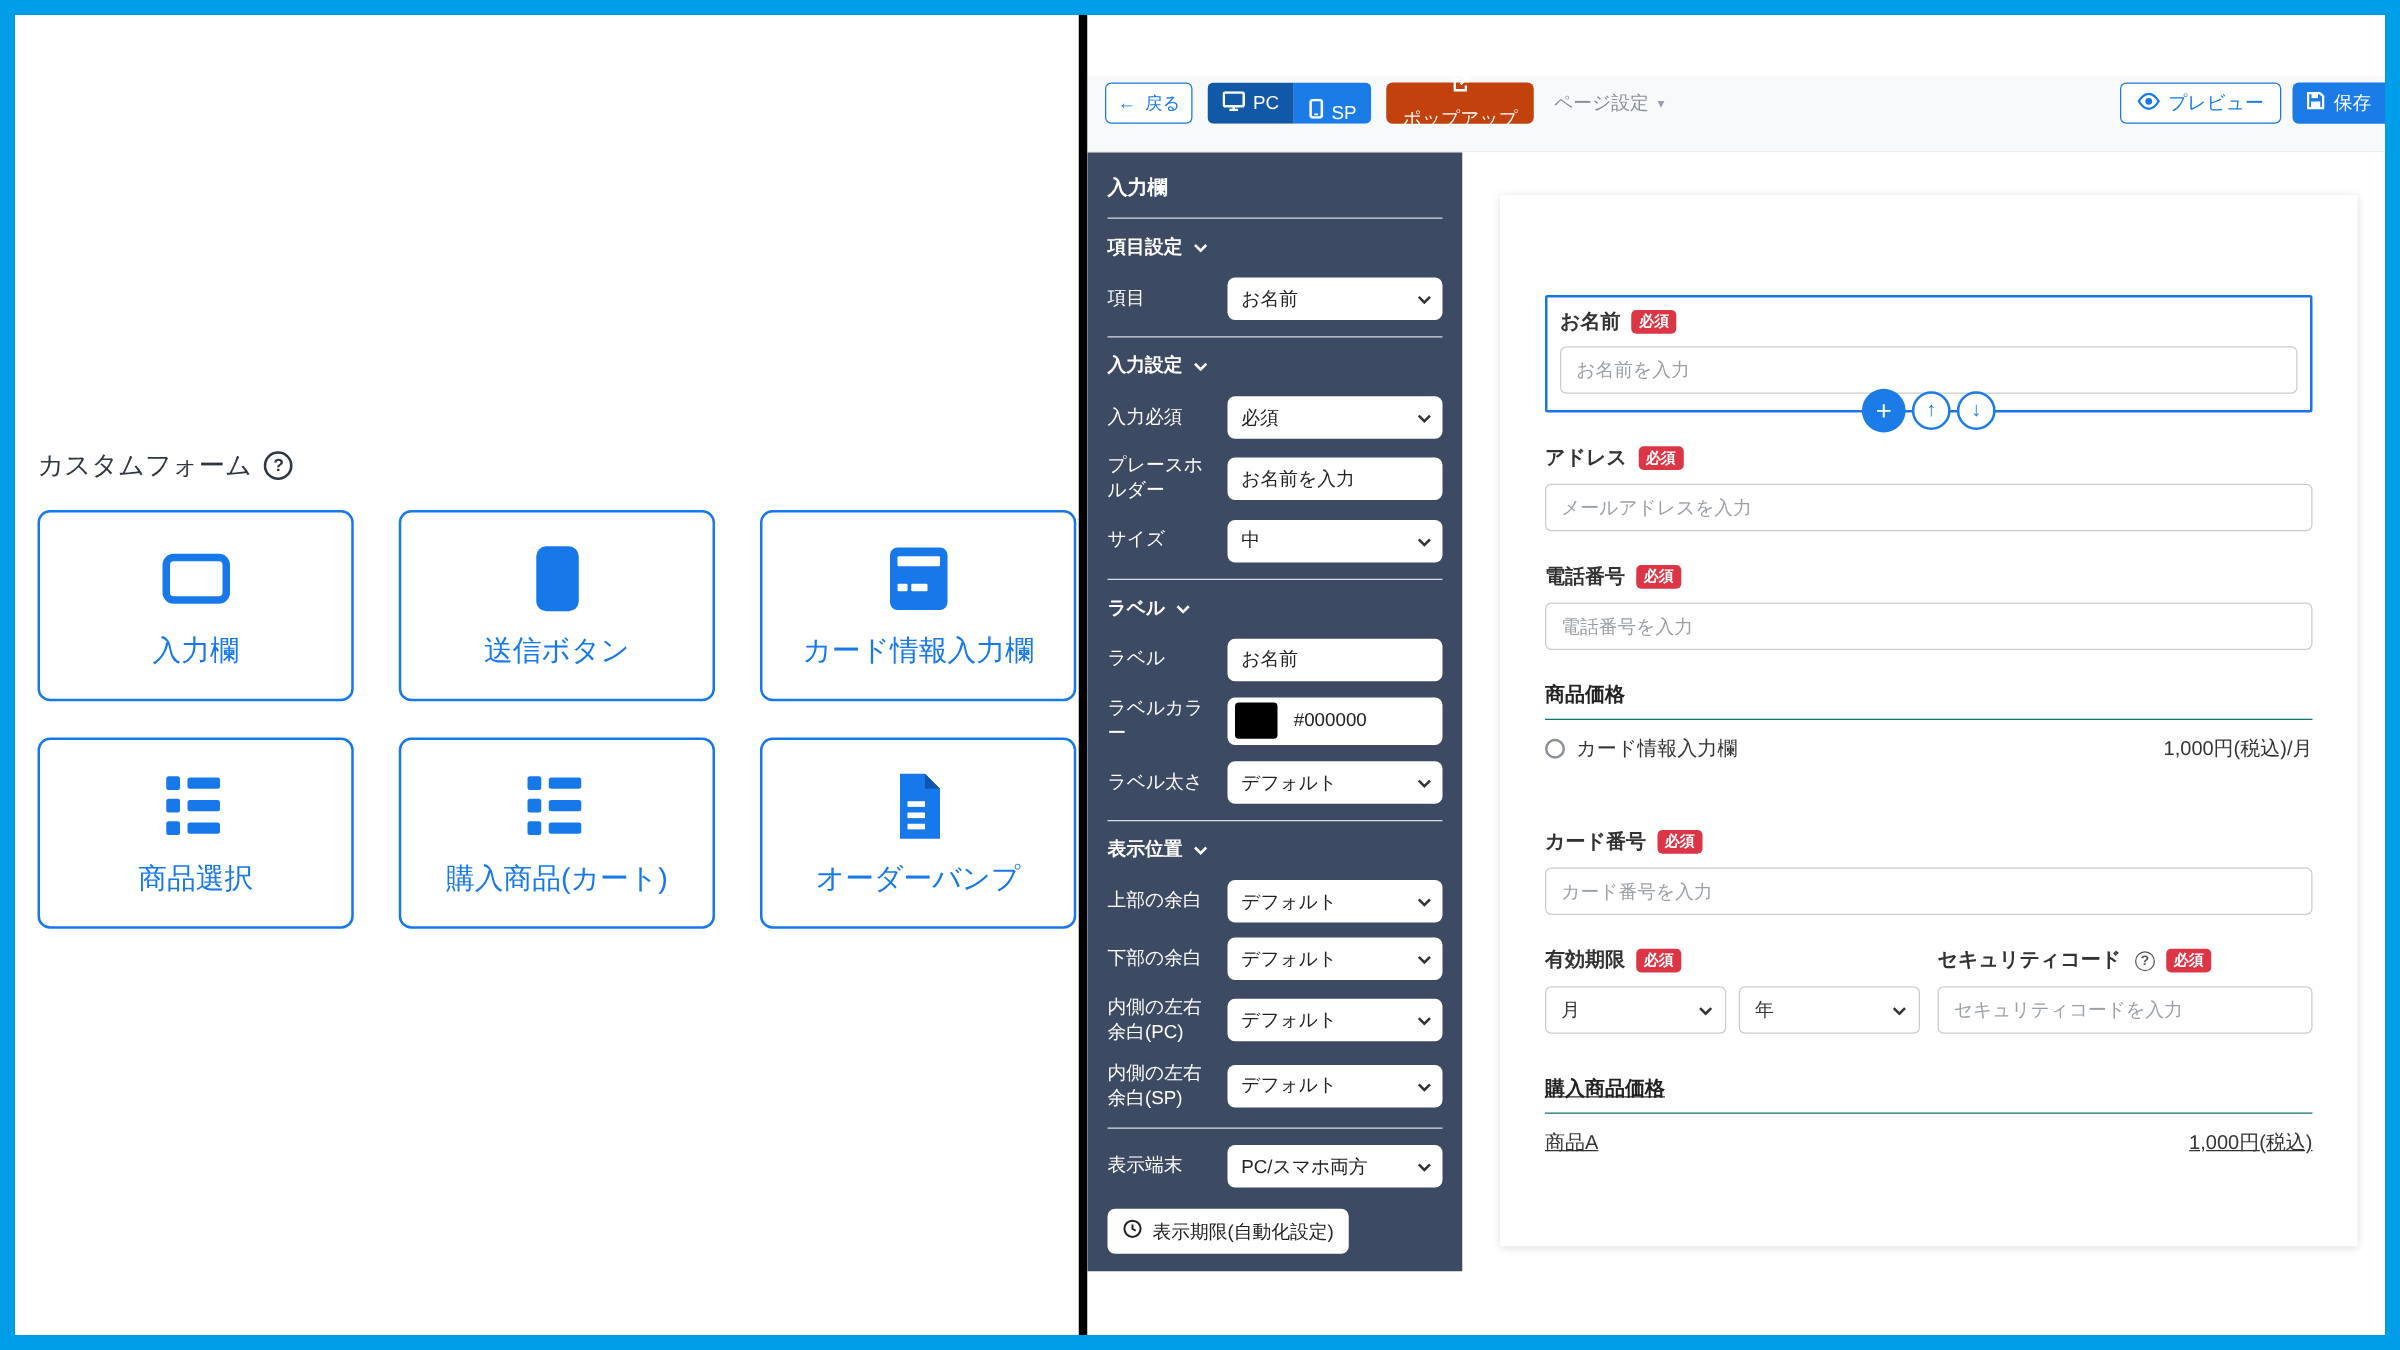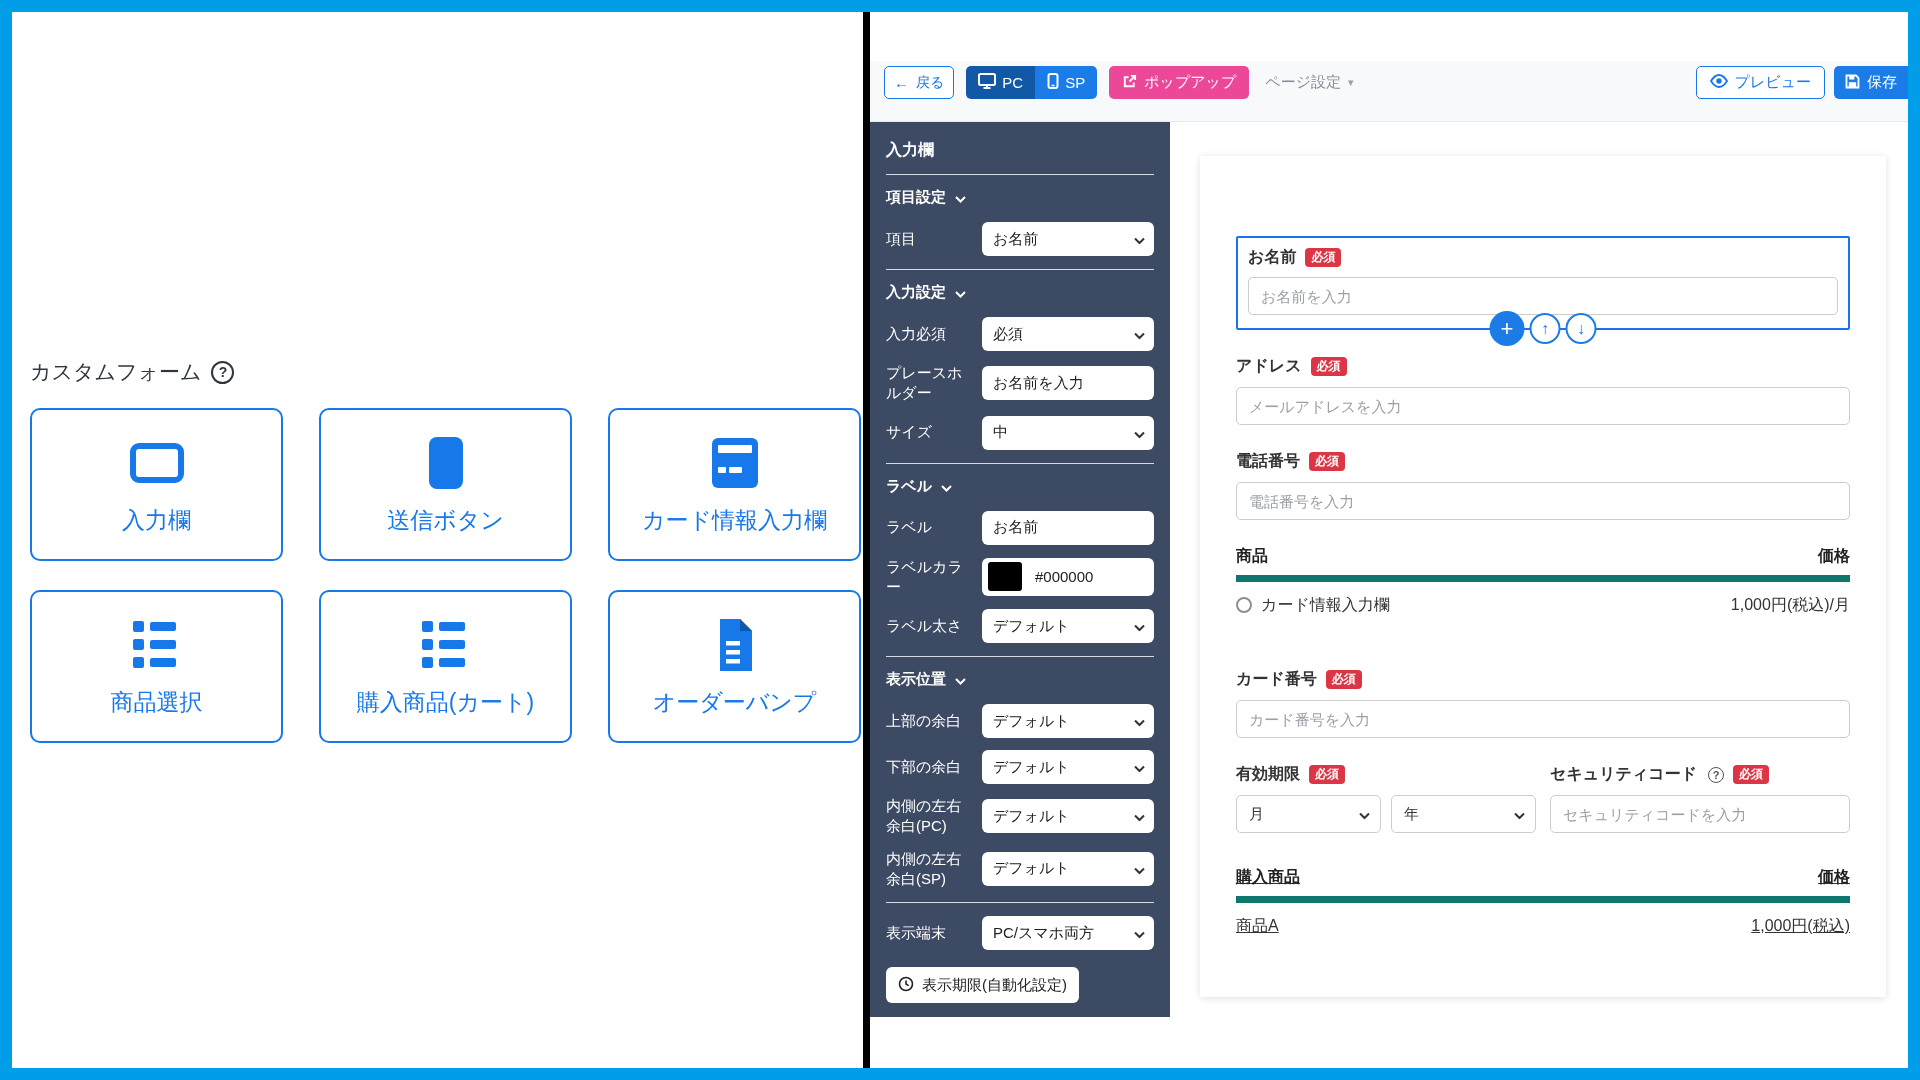--- a/index.html
+++ b/index.html
@@ -22,22 +22,22 @@
   
   .right-area { flex:1; min-width:0; display:flex; flex-direction:column; }
   .top-white { height:49px; flex:none; background:#fff; }
   .toolbar { height:61px; flex:none; background:#f8f9fb; border-bottom:1px solid #e7e9ee; display:flex; align-items:flex-start; padding:5px 0 0 14px; }
   .btn { display:inline-flex; align-items:center; justify-content:center; gap:7px; height:33px; border-radius:5px; font-size:15px; cursor:pointer; }
   .btn-back { border:1px solid #1778ea; color:#1778ea; background:#fff; padding:0 9px; font-size:14px; }
   .back-arrow { font-size:15px; line-height:1; }
   .seg-group { display:flex; margin-left:12px; border-radius:5px; overflow:hidden; flex:none; }
   .seg { height:33px; display:inline-flex; align-items:center; gap:6px; padding:0 12px; color:#fff; font-size:15px; cursor:pointer; }
   .seg-pc { background:#1158a7; }
-  .seg-sp { background:#1b7ce8; }
-  .btn-popup { background:#ec4899; color:#fff; padding:0 13px; margin-left:12px; }
+  .seg-sp { background:#1b7ce8;align-items:flex-end; }
+  .btn-popup { background:#c2410c; color:#fff; padding:0 13px; margin-left:12px;flex-direction:column; }
   .page-settings { display:inline-flex; align-items:center; gap:7px; color:#878e99; font-size:15px; margin-left:16px; height:33px; cursor:pointer; }
   .caret { font-size:11px; color:#9aa0aa; }
   .toolbar-spacer { flex:1; }
   .btn-preview { border:1px solid #1778ea; color:#1778ea; background:#fff; padding:4px 13px; }
   .btn-save { background:#1b7ce8; color:#fff; padding:0 11px; margin-left:9px; border-radius:5px 0 0 5px; }
   .right-body { flex:1; display:flex; background:#fff; min-height:0; }
   
   .sidebar { width:300px; flex:none; background:#3d4a63; color:#fff; padding:18px 16px 14px; font-size:15px; align-self:flex-start; }
   .sb-title { font-size:16px; font-weight:bold; }
   .sb-divider { border:none; border-top:1px solid #e8ecf2; margin:13px 0; opacity:.9; }
@@ -60,21 +60,21 @@
   .badge { background:#dc3545; color:#fff; font-size:12px; font-weight:bold; padding:2px 6px; border-radius:4px; line-height:1.3; }
   .f-input { width:100%; height:38px; border:1px solid #ccc; border-radius:5px; padding:0 12px; font-size:15px; color:#333; font-family:inherit; background:#fff; }
   .f-input::placeholder { color:#9aa0a6; }
   .field-group { margin-bottom:26px; }
   .selected-block { border:2px solid #1a73e8; border-radius:2px; padding:9px 10px 13px; position:relative; margin-bottom:26px; }
   .selected-block .label-row { margin-bottom:9px; }
   .sel-controls { position:absolute; left:50%; bottom:-18px; transform:translateX(-50%); display:flex; align-items:center; gap:5px; z-index:2; }
   .ctl-add { width:35px; height:35px; border-radius:50%; background:#1b7ce8; color:#fff; font-size:22px; display:flex; align-items:center; justify-content:center; cursor:pointer; }
   .ctl-arrow { width:31px; height:31px; border-radius:50%; background:#fff; border:2px solid #1b7ce8; color:#1b7ce8; font-size:16px; display:flex; align-items:center; justify-content:center; cursor:pointer; }
   .sec-table { margin:14px 0 40px; }
-  .sec-head { display:flex; justify-content:space-between; font-weight:bold; font-size:16px; color:#222; padding-bottom:8px; border-bottom:7px solid #0f766e; }
+  .sec-head { display:flex; justify-content:flex-start; font-weight:bold; font-size:16px; color:#222; padding-bottom:8px; border-bottom:1px solid #0f766e; }
   .sec-item { display:flex; justify-content:space-between; align-items:center; padding:13px 0; font-size:16px; color:#333; }
   .radio-circle { width:16px; height:16px; border:2px solid #8a8f98; border-radius:50%; display:inline-block; margin-right:9px; vertical-align:-3px; background:#fff; cursor:pointer; }
   .expiry-row { display:flex; gap:14px; margin-bottom:34px; }
   .exp-col { width:300px; flex:none; }
   .sec-col { flex:1; min-width:0; }
   .selects-row { display:flex; gap:10px; }
   .f-select { position:relative; flex:1; height:38px; border:1px solid #ccc; border-radius:5px; background:#fff; display:flex; align-items:center; padding:0 26px 0 12px; font-size:15px; color:#333; cursor:pointer; }
   .f-select .chev { position:absolute; right:10px; top:50%; transform:translateY(-50%); }
   .help-sm { width:16px; height:16px; border:1.5px solid #555; border-radius:50%; color:#555; display:inline-flex; align-items:center; justify-content:center; font-size:11px; font-weight:bold; margin-left:2px; flex:none; }
   .submit-btn { width:100%; height:60px; background:#1565c0; color:#fff; border:none; border-radius:4px; font-size:21px; font-weight:bold; margin-top:18px; font-family:inherit; cursor:pointer; }

